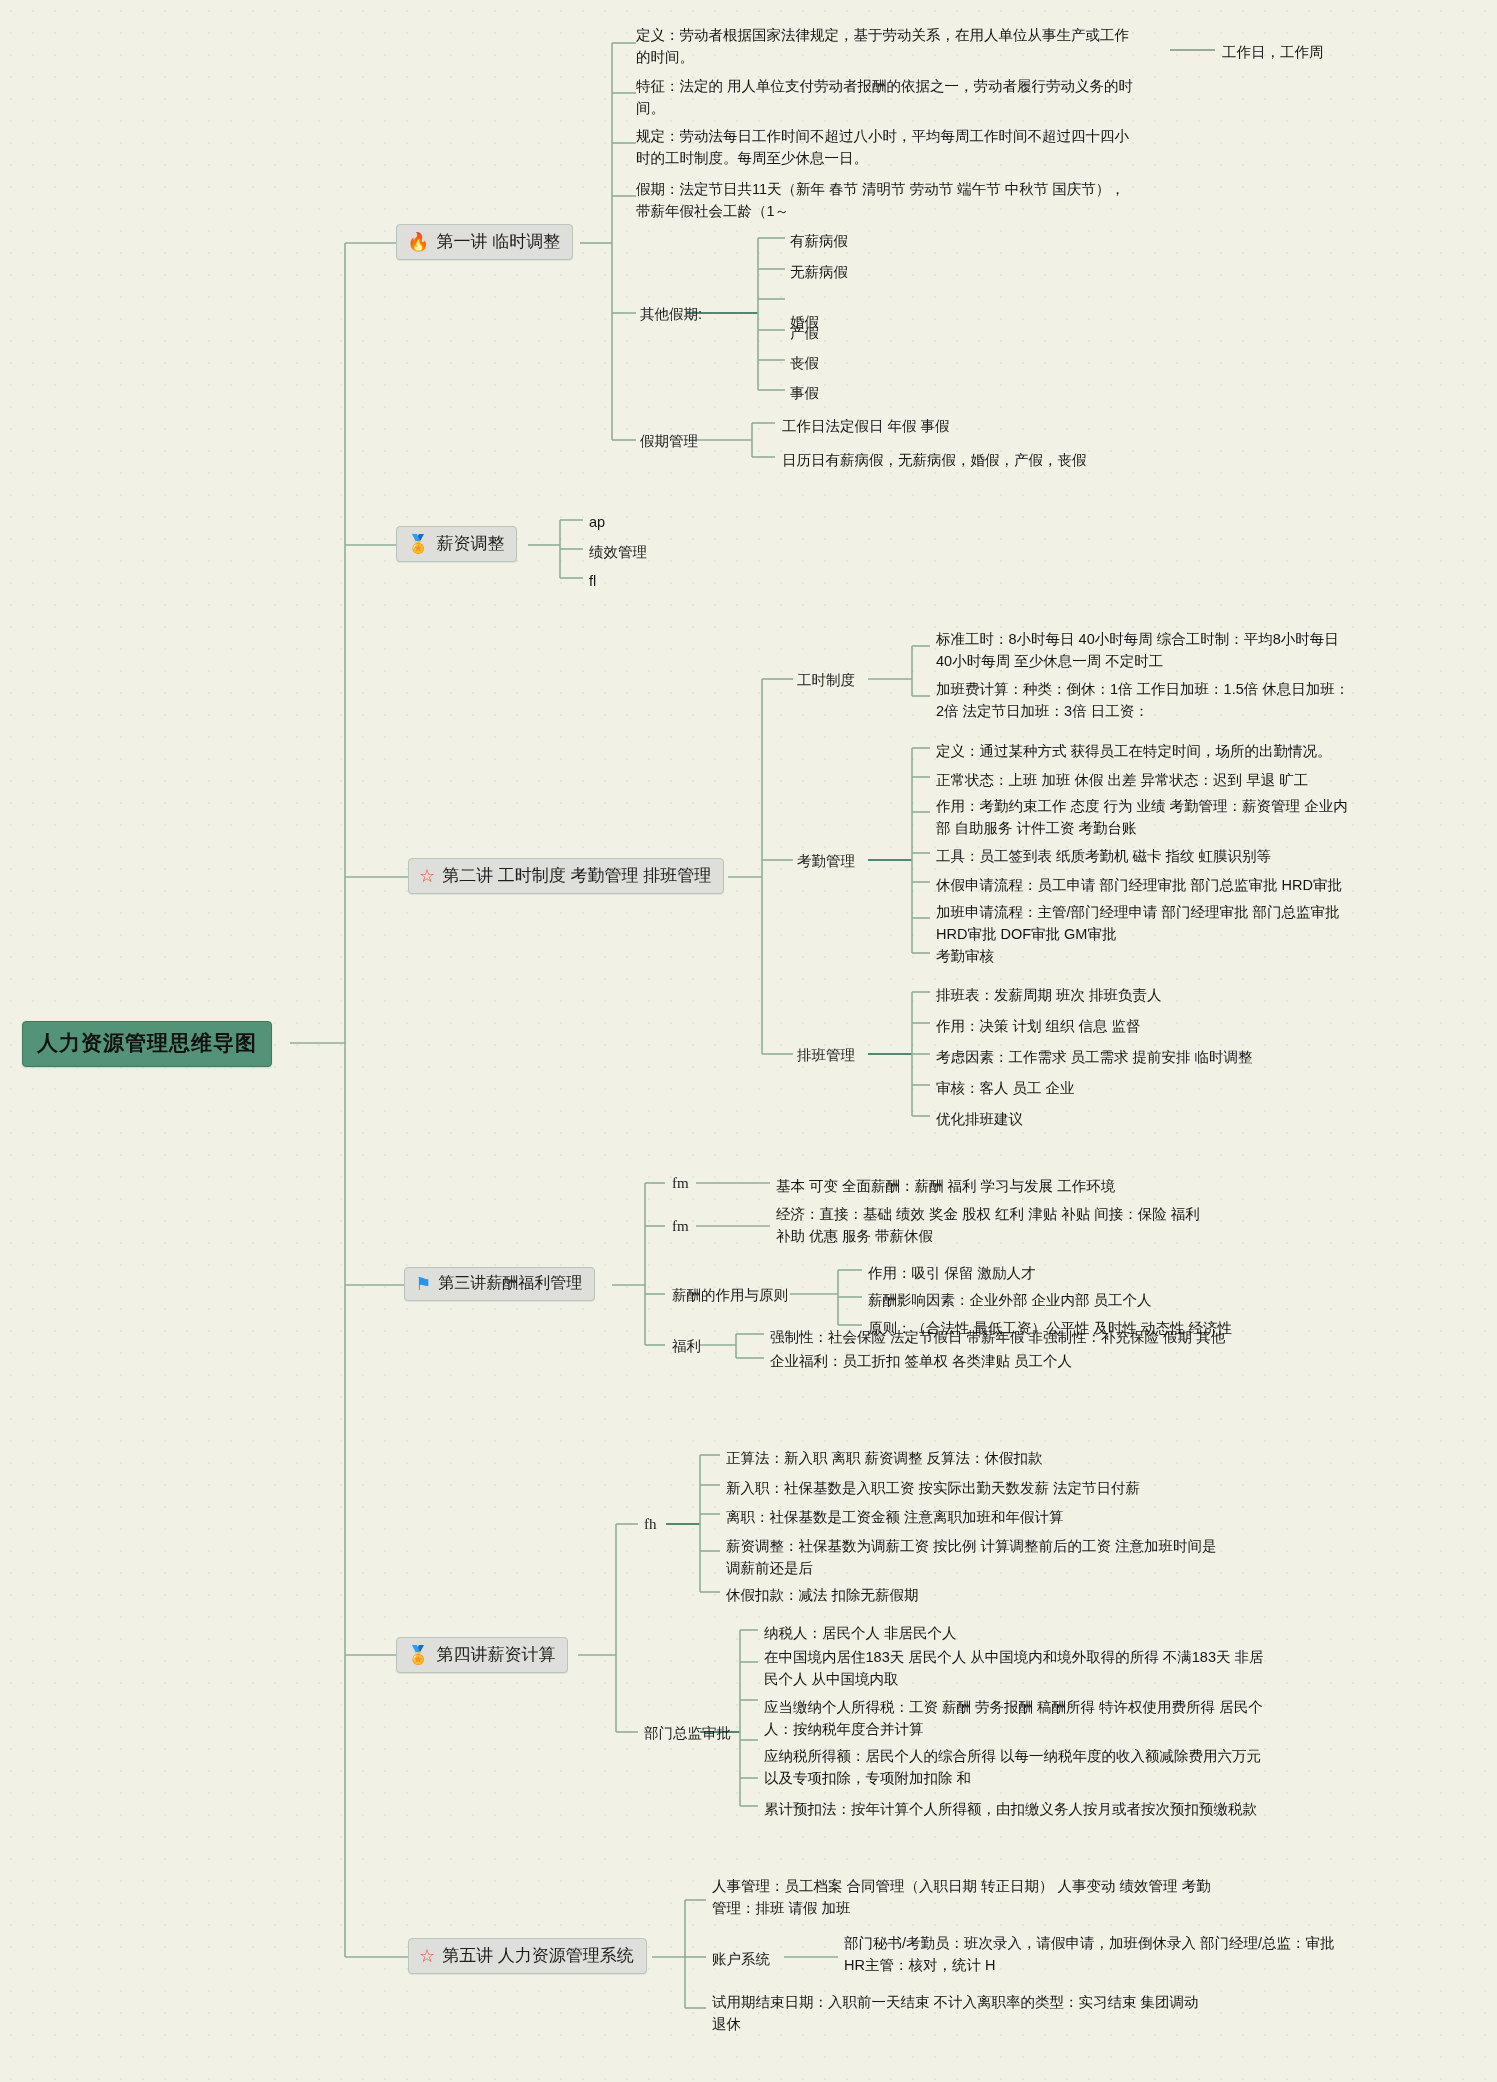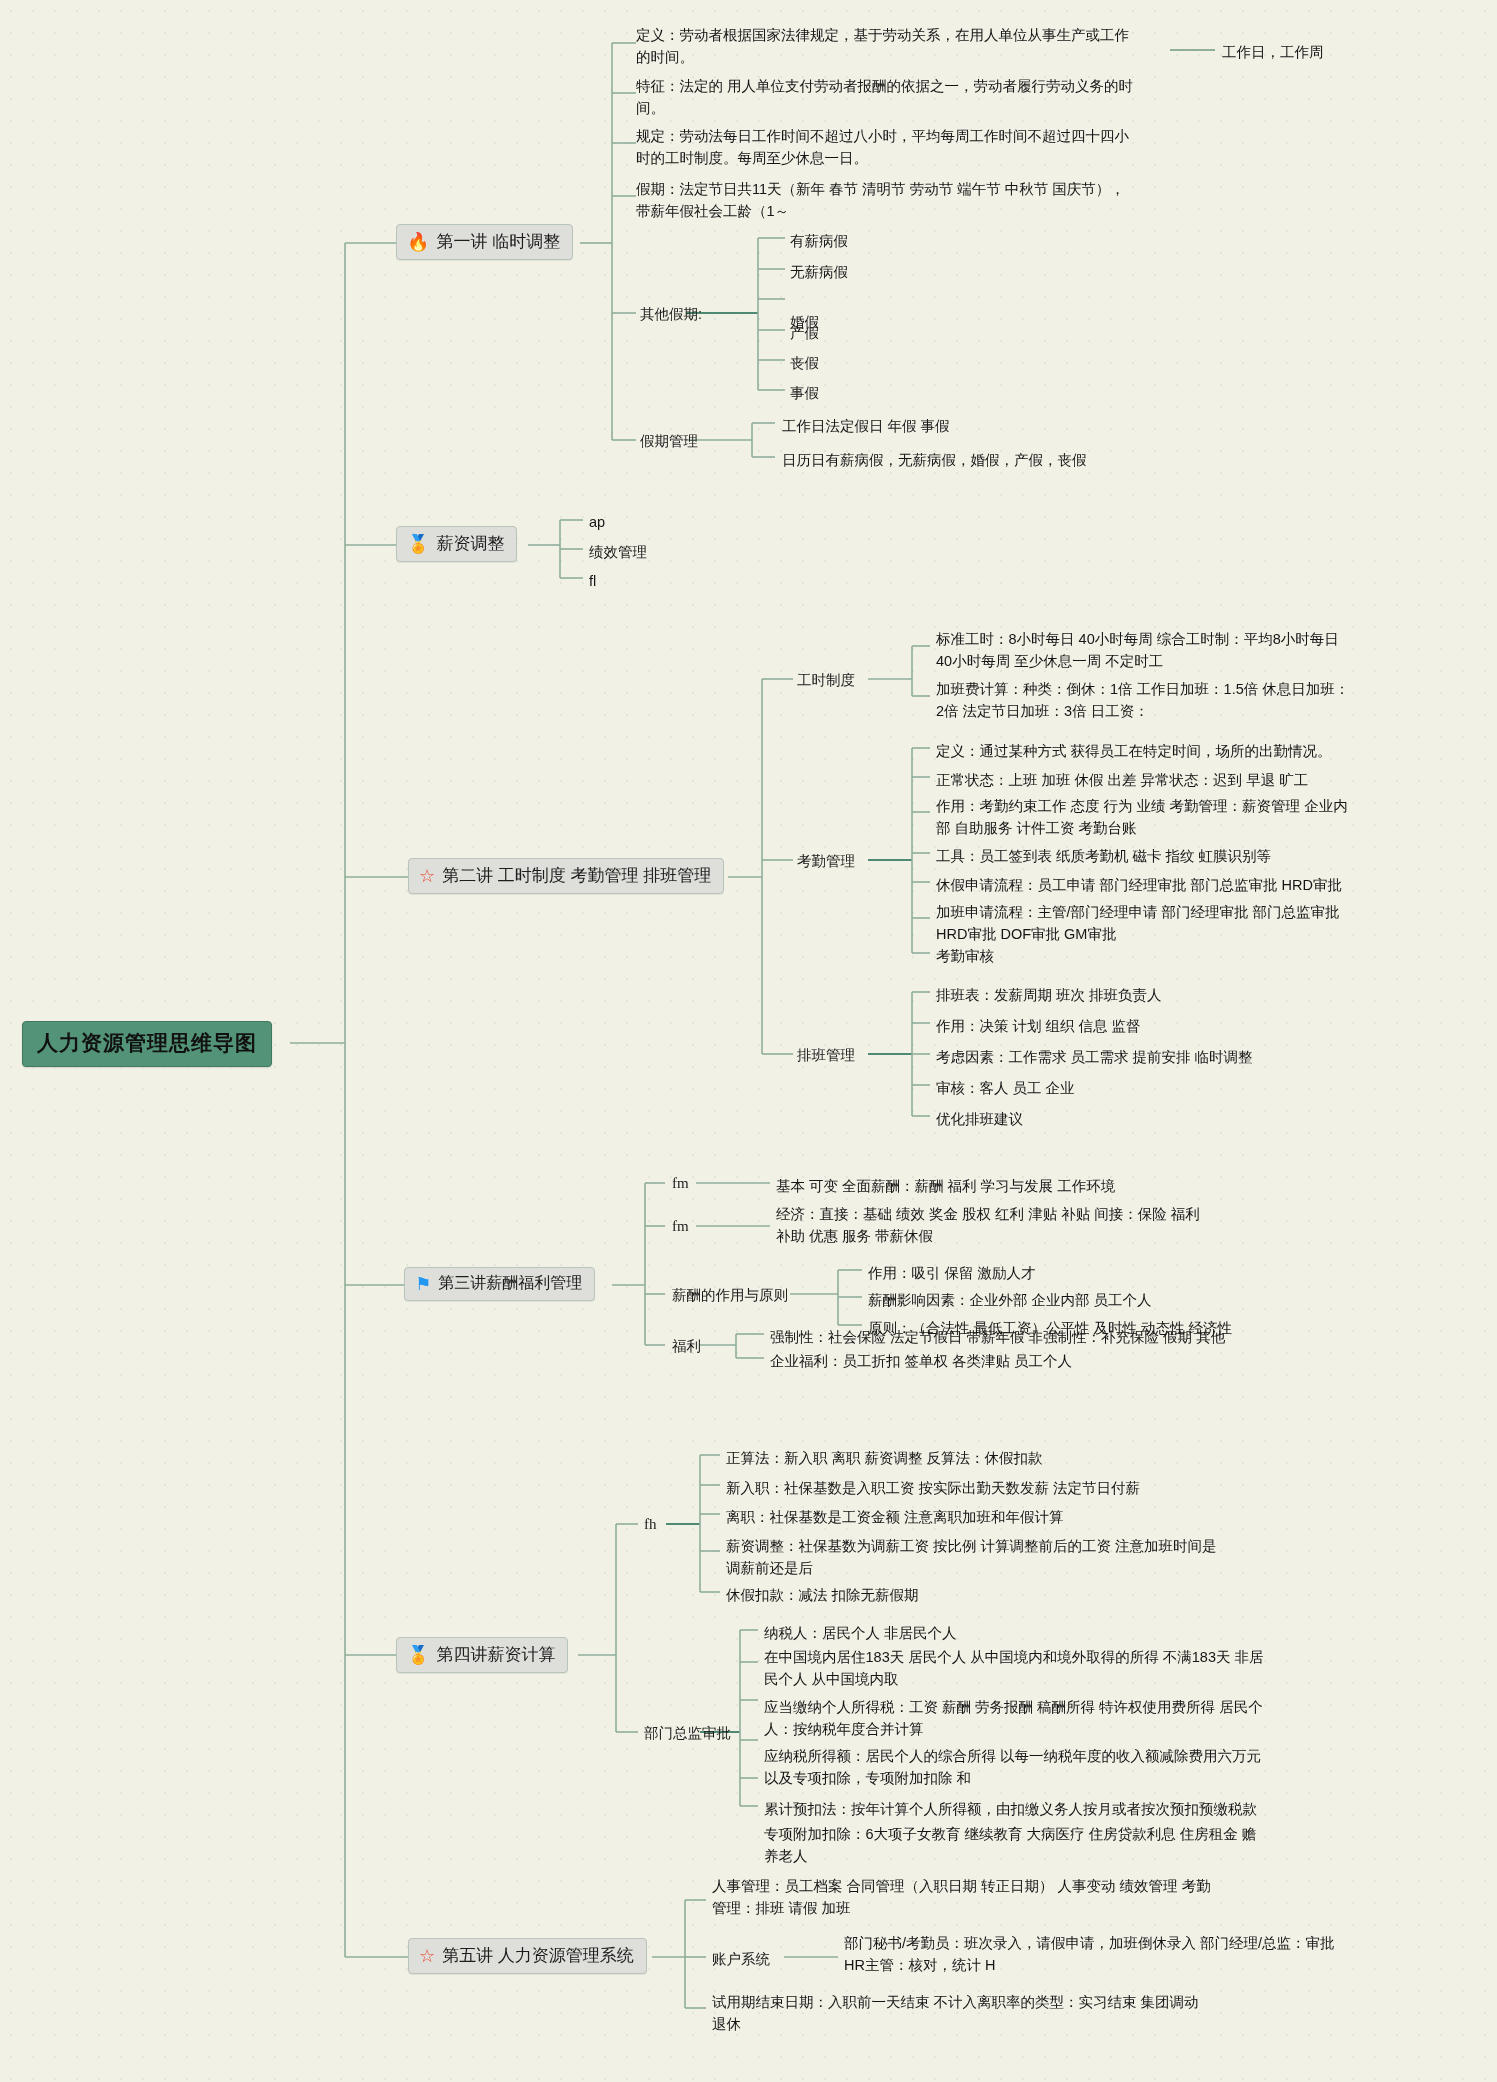--- a/index.html
+++ b/index.html
@@ -284,21 +284,20 @@
   <div class="leaf nowrap" style="left:726px;top:1506px;">离职：社保基数是工资金额 注意离职加班和年假计算</div>
   <div class="leaf w3" style="left:726px;top:1535px;">薪资调整：社保基数为调薪工资 按比例 计算调整前后的工资 注意加班时间是调薪前还是后</div>
   <div class="leaf nowrap" style="left:726px;top:1584px;">休假扣款：减法 扣除无薪假期</div>
 
   <div class="l2" style="left:644px;top:1724px;">部门总监审批</div>
   <div class="leaf nowrap" style="left:764px;top:1622px;">纳税人：居民个人 非居民个人</div>
   <div class="leaf w3" style="left:764px;top:1646px;">在中国境内居住183天 居民个人 从中国境内和境外取得的所得 不满183天 非居民个人 从中国境内取</div>
   <div class="leaf w3" style="left:764px;top:1696px;">应当缴纳个人所得税：工资 薪酬 劳务报酬 稿酬所得 特许权使用费所得 居民个人：按纳税年度合并计算</div>
   <div class="leaf w3" style="left:764px;top:1745px;">应纳税所得额：居民个人的综合所得 以每一纳税年度的收入额减除费用六万元以及专项扣除，专项附加扣除 和</div>
   <div class="leaf nowrap" style="left:764px;top:1798px;">累计预扣法：按年计算个人所得额，由扣缴义务人按月或者按次预扣预缴税款</div>
-  <div class="leaf w3" style="left:764px;top:1823px;">专项附加扣除：6大项子女教育 继续教育 大病医疗 住房贷款利息 住房租金 赡养老人</div>
 
   <div class="node chapter" style="left:408px;top:1938px;">
     <span class="ico star">☆</span>
     <span>第五讲 人力资源管理系统</span>
   </div>
 
   <div class="leaf w3" style="left:712px;top:1875px;">人事管理：员工档案 合同管理（入职日期 转正日期） 人事变动 绩效管理 考勤管理：排班 请假 加班</div>
   <div class="l2" style="left:712px;top:1950px;">账户系统</div>
   <div class="leaf w3" style="left:844px;top:1932px;">部门秘书/考勤员：班次录入，请假申请，加班倒休录入 部门经理/总监：审批 HR主管：核对，统计 H</div>
   <div class="leaf w3" style="left:712px;top:1991px;">试用期结束日期：入职前一天结束 不计入离职率的类型：实习结束 集团调动 退休</div>

